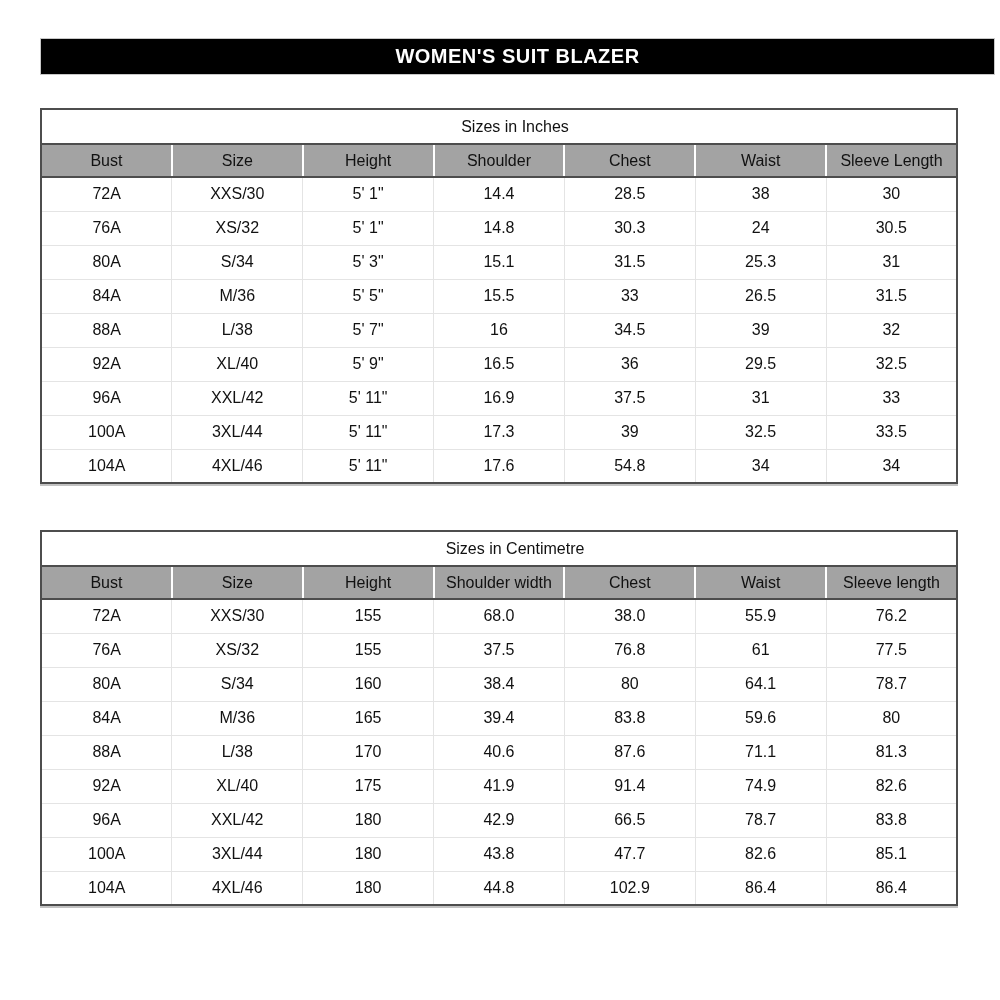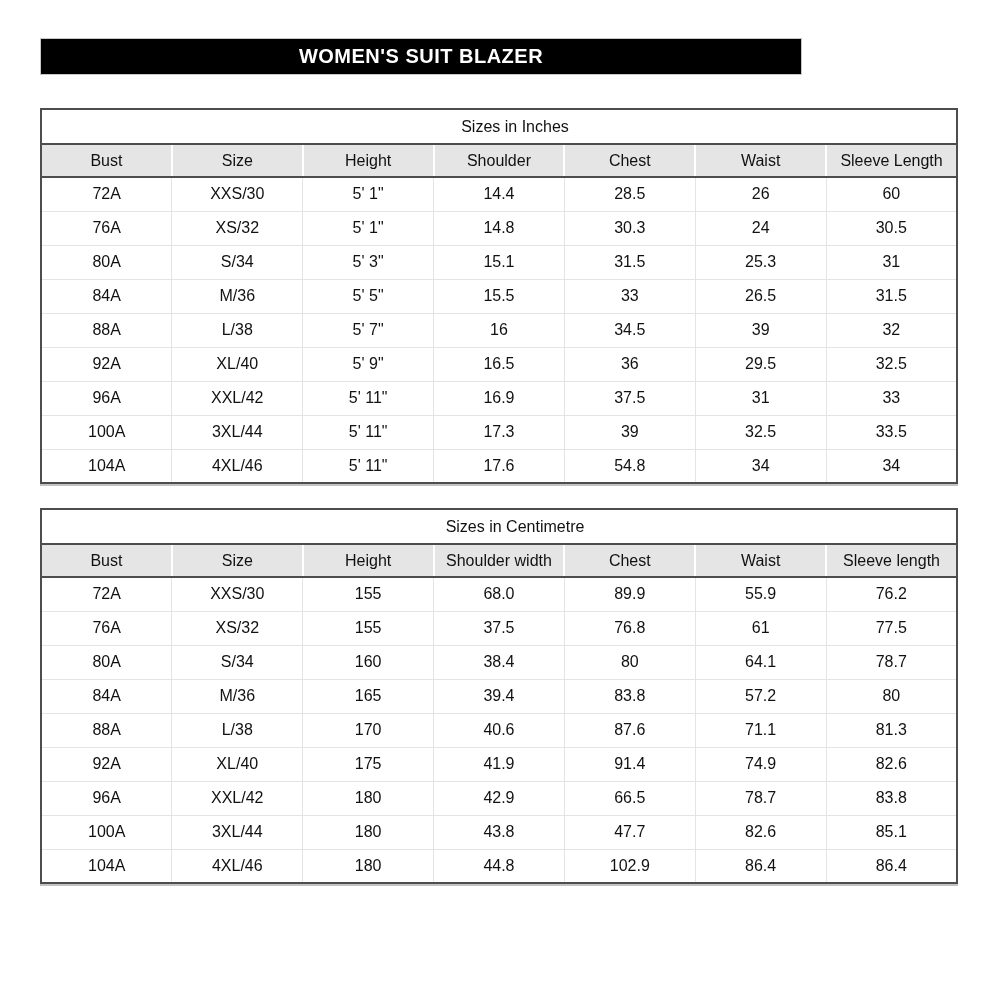--- a/index.html
+++ b/index.html
@@ -14,41 +14,41 @@
   }
   .page {
     width: 1000px;
     height: 1000px;
     background: #ffffff;
   }
   .banner {
     position: absolute;
     left: 40px;
     top: 38px;
-    width: 762px;
+    width: 955px;
     height: 37px;
     background: #000000;
     border: 1px solid #c8c8c8;
     display: flex;
     align-items: center;
     justify-content: center;
   }
   .banner span {
     color: #ffffff;
     font-size: 20px;
     font-weight: 700;
     letter-spacing: 0.5px;
   }
   .table-wrap {
     position: absolute;
     left: 40px;
     width: 918px;
   }
   .table-wrap.inches { top: 108px; }
-  .table-wrap.cm     { top: 508px; }
+  .table-wrap.cm     { top: 530px; }
   table.size-table {
     width: 100%;
     border-collapse: collapse;
     table-layout: fixed;
     border: 2px solid #4d4d4d;
     box-shadow: 0 2px 0 rgba(120,120,120,0.45);
     background: #ffffff;
   }
   table.size-table td, table.size-table th {
     text-align: center;
@@ -58,21 +58,21 @@
     color: #111111;
   }
   tr.title-row td {
     height: 35px;
     background: #ffffff;
     border-bottom: 2px solid #4d4d4d;
     padding-left: 32px;
   }
   tr.header-row th {
     height: 33px;
-    background: #e5e5e5;
+    background: #a3a3a3;
     border-bottom: 2px solid #4d4d4d;
   }
   tr.header-row th + th {
     border-left: 2px solid #ffffff;
     margin-top: 39px;
   }
   tbody tr.data-row td {
     height: 34px;
     border-top: 1px solid #e4e4e4;
   }
@@ -106,22 +106,22 @@
             <th>Sleeve Length</th>
           </tr>
       </thead>
       <tbody>
           <tr class="data-row">
             <td>72A</td>
             <td>XXS/30</td>
             <td>5' 1"</td>
             <td>14.4</td>
             <td>28.5</td>
-            <td>26</td>
-            <td>60</td>
+            <td>38</td>
+            <td>30</td>
           </tr>
           <tr class="data-row">
             <td>76A</td>
             <td>XS/32</td>
             <td>5' 1"</td>
             <td>14.8</td>
             <td>30.3</td>
             <td>24</td>
             <td>30.5</td>
           </tr>
@@ -207,21 +207,21 @@
             <th>Waist</th>
             <th>Sleeve length</th>
           </tr>
       </thead>
       <tbody>
           <tr class="data-row">
             <td>72A</td>
             <td>XXS/30</td>
             <td>155</td>
             <td>68.0</td>
-            <td>89.9</td>
+            <td>38.0</td>
             <td>55.9</td>
             <td>76.2</td>
           </tr>
           <tr class="data-row">
             <td>76A</td>
             <td>XS/32</td>
             <td>155</td>
             <td>37.5</td>
             <td>76.8</td>
             <td>61</td>
@@ -235,21 +235,21 @@
             <td>80</td>
             <td>64.1</td>
             <td>78.7</td>
           </tr>
           <tr class="data-row">
             <td>84A</td>
             <td>M/36</td>
             <td>165</td>
             <td>39.4</td>
             <td>83.8</td>
-            <td>57.2</td>
+            <td>59.6</td>
             <td>80</td>
           </tr>
           <tr class="data-row">
             <td>88A</td>
             <td>L/38</td>
             <td>170</td>
             <td>40.6</td>
             <td>87.6</td>
             <td>71.1</td>
             <td>81.3</td>

